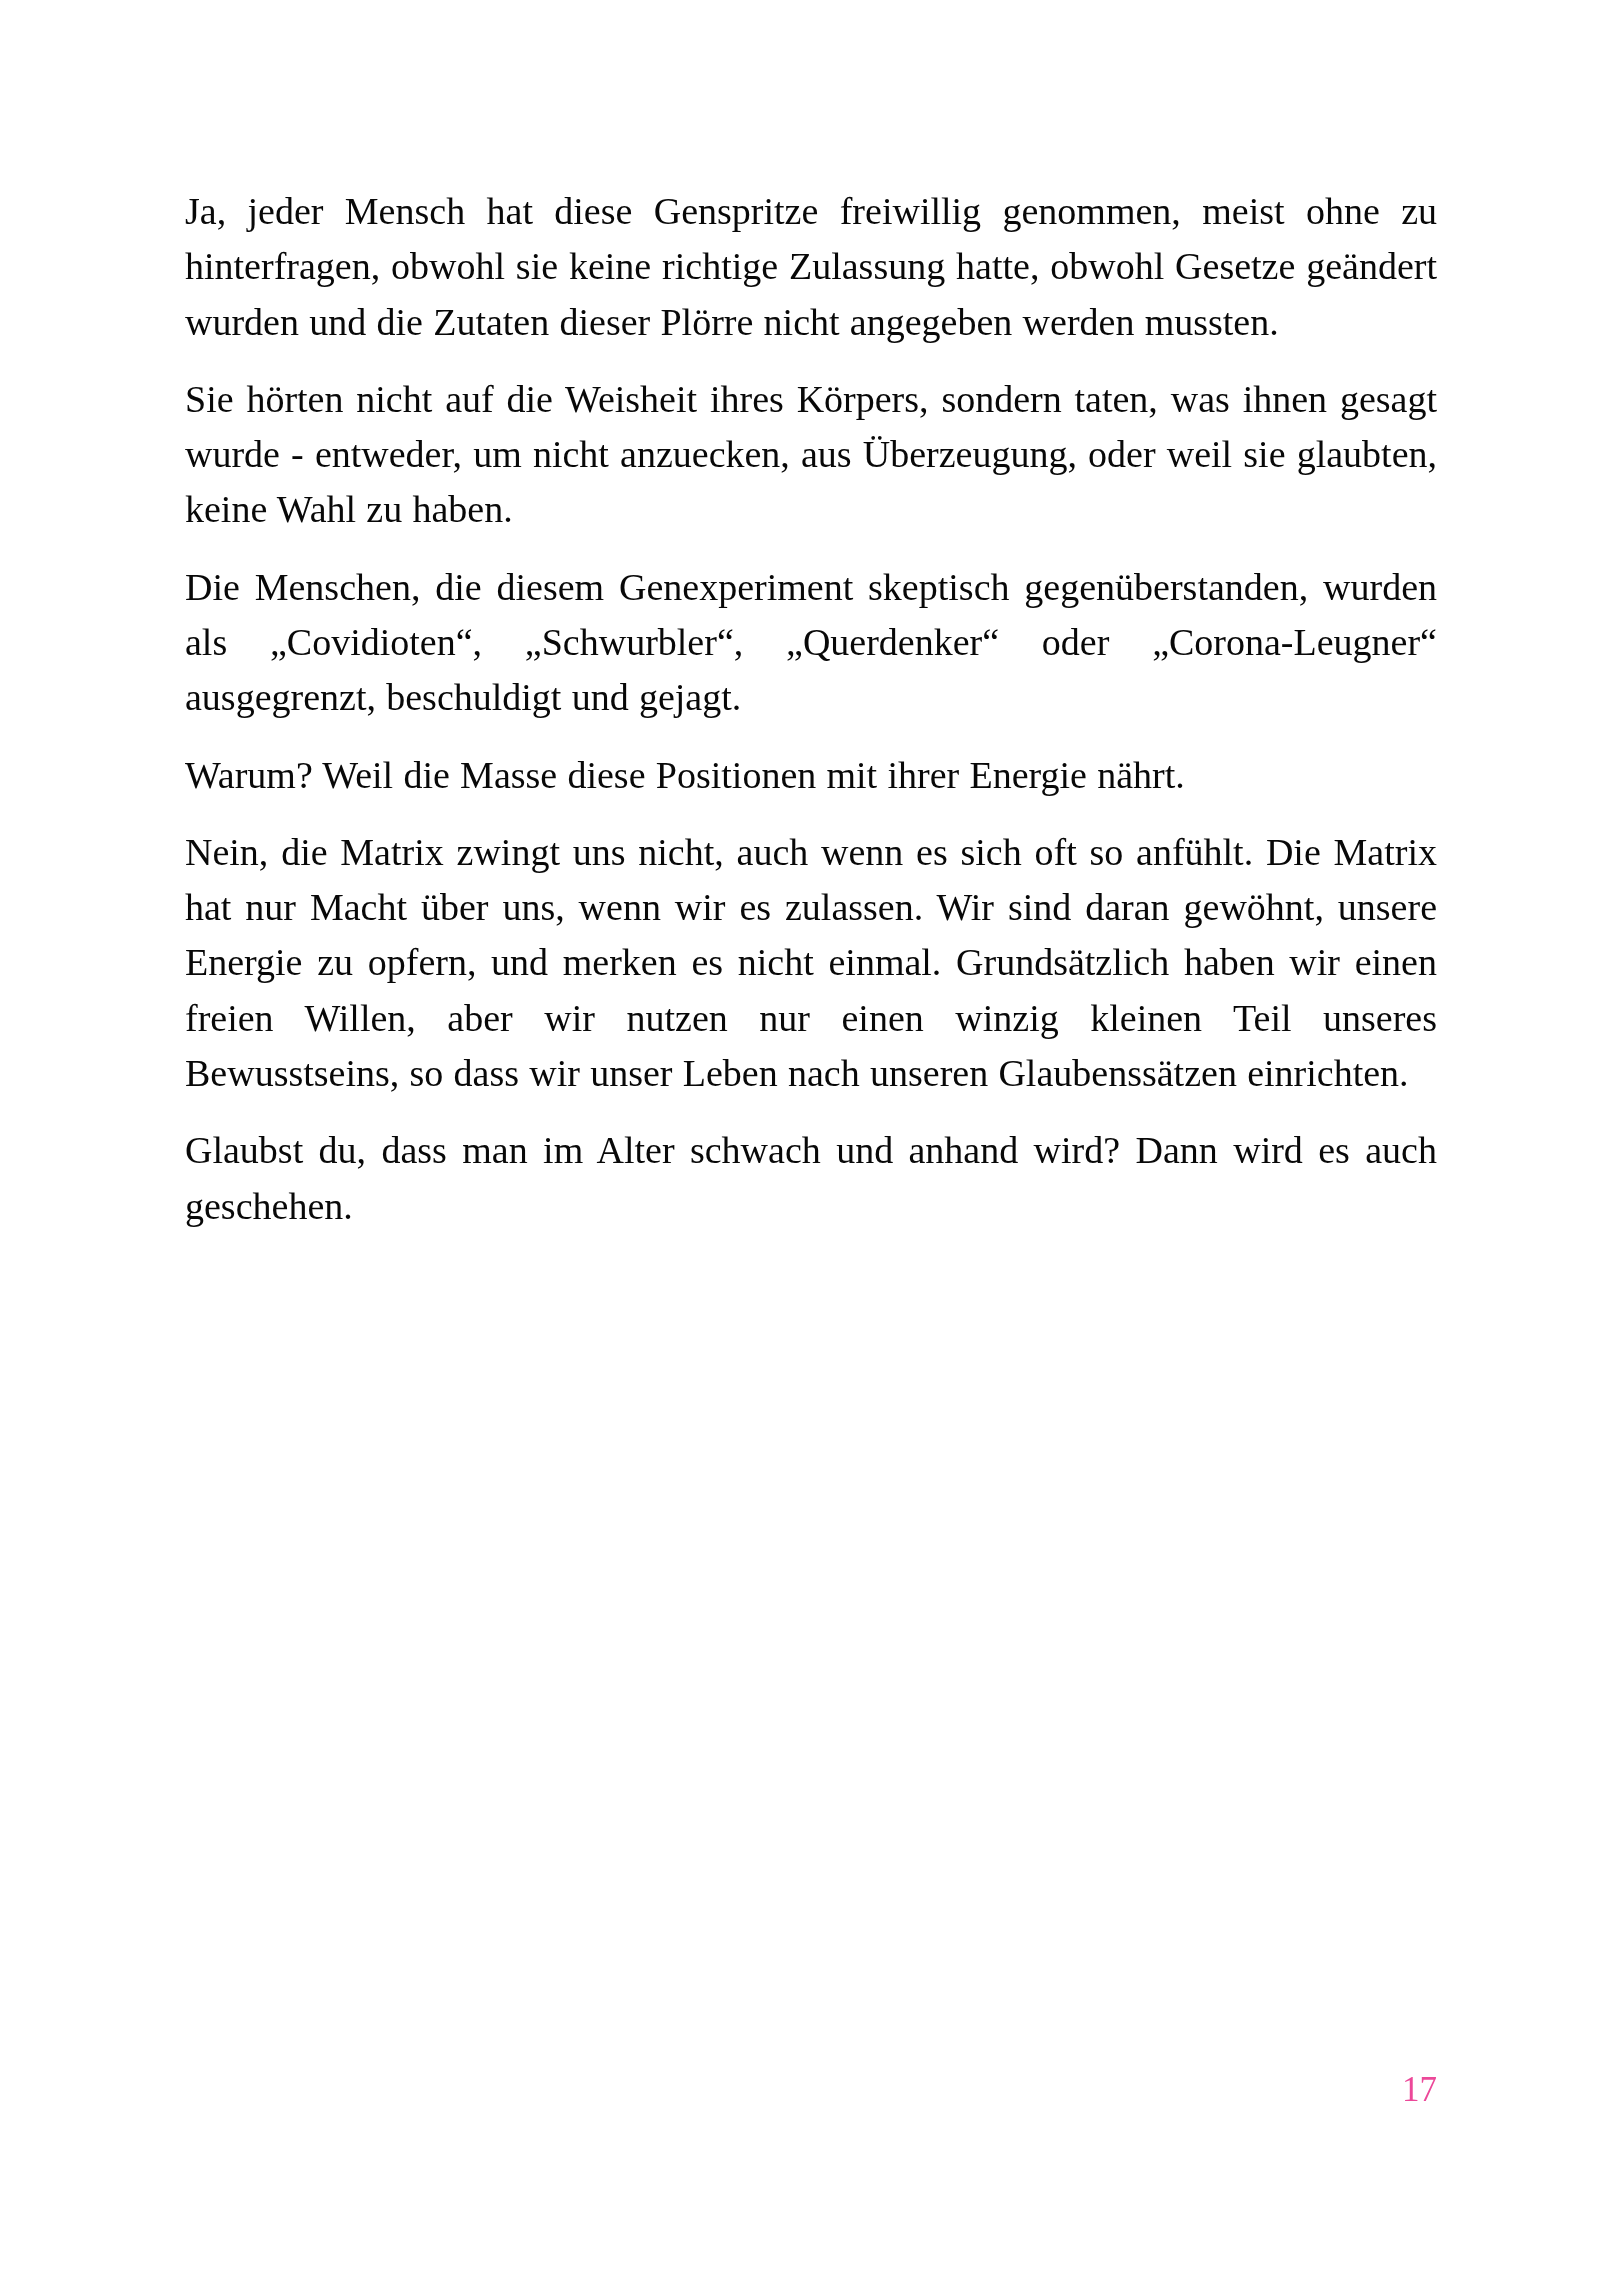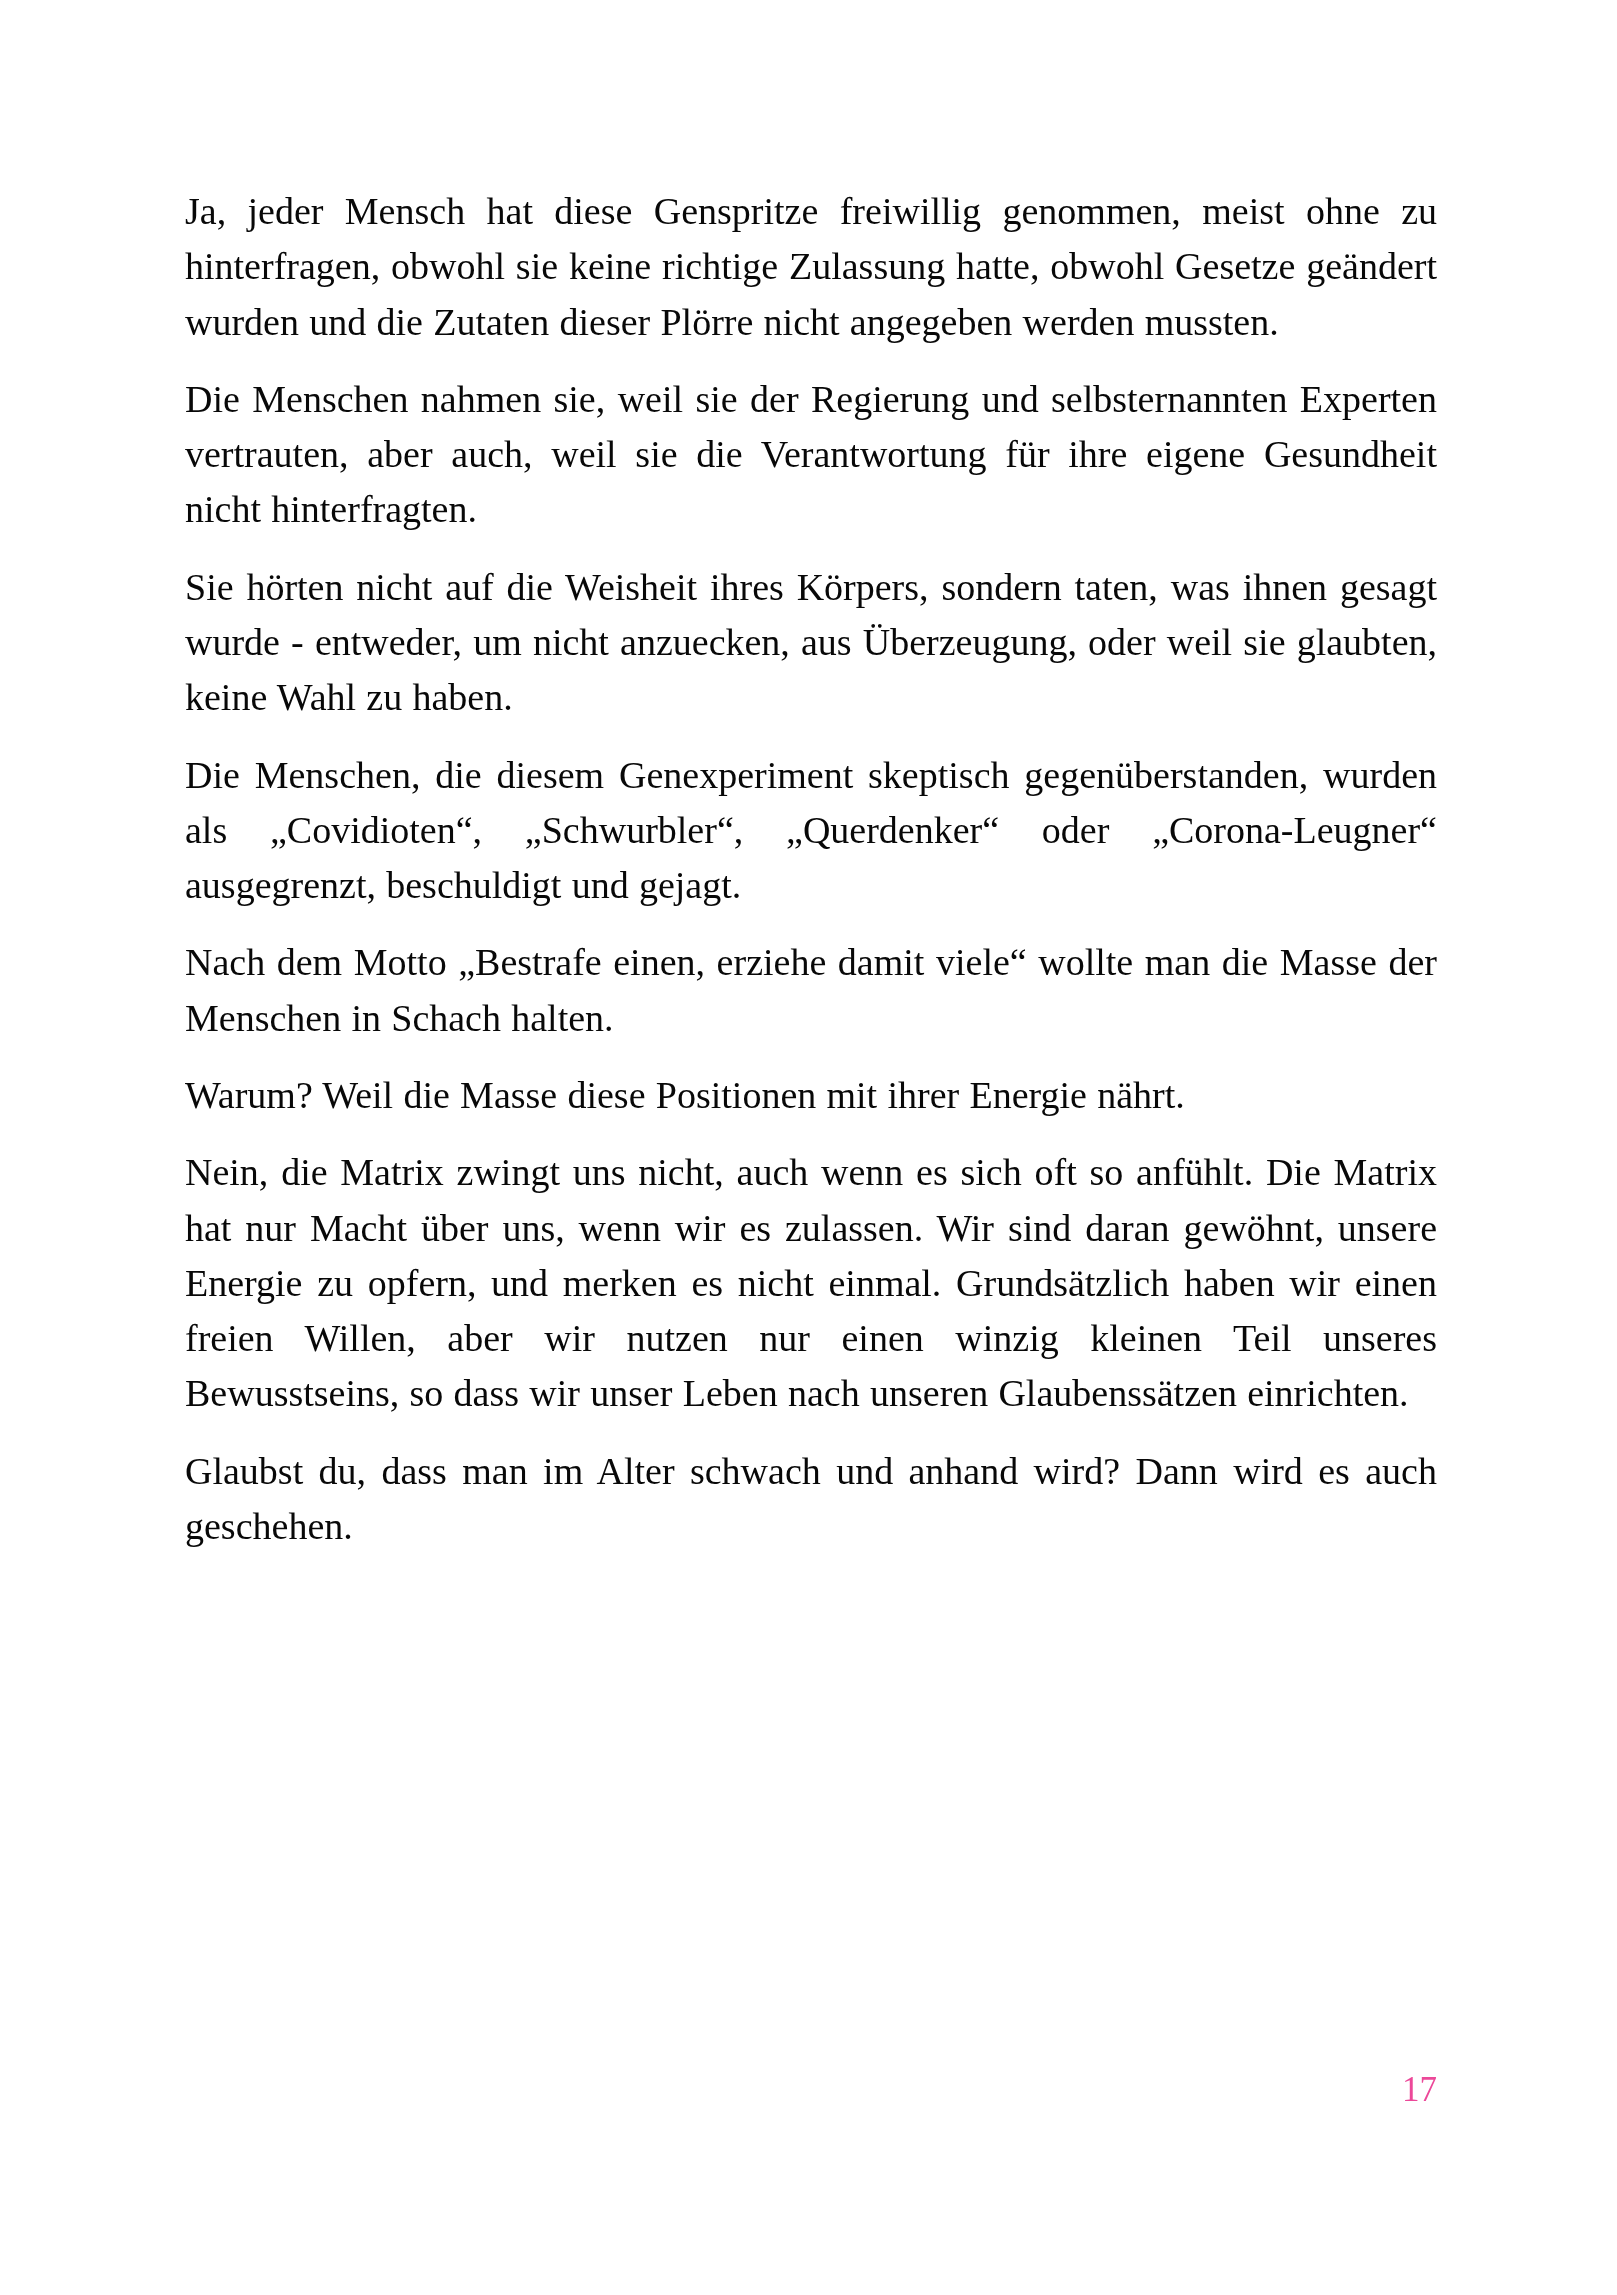--- a/index.html
+++ b/index.html
@@ -41,23 +41,21 @@
     line-height: 1;
     color: #ec4899;
   }
 </style>
 </head>
 <body>
 
 <div class="page">
   <div class="text-block">
     <p>Ja, jeder Mensch hat diese Genspritze freiwillig genommen, meist ohne zu hinterfragen, obwohl sie keine richtige Zulassung hatte, obwohl Gesetze geändert wurden und die Zutaten dieser Plörre nicht angegeben werden mussten.</p>
-    <p>Die Menschen nahmen sie, weil sie der Regierung und selbsternannten Experten vertrauten, aber auch, weil sie die Verantwortung für ihre eigene Gesundheit nicht hinterfragten.</p>
     <p>Sie hörten nicht auf die Weisheit ihres Körpers, sondern taten, was ihnen gesagt wurde - entweder, um nicht anzuecken, aus Überzeugung, oder weil sie glaubten, keine Wahl zu haben.</p>
     <p>Die Menschen, die diesem Genexperiment skeptisch gegenüberstanden, wurden als „Covidioten“, „Schwurbler“, „Querdenker“ oder „Corona-Leugner“ ausgegrenzt, beschuldigt und gejagt.</p>
-    <p>Nach dem Motto „Bestrafe einen, erziehe damit viele“ wollte man die Masse der Menschen in Schach halten.</p>
     <p>Warum? Weil die Masse diese Positionen mit ihrer Energie nährt.</p>
     <p>Nein, die Matrix zwingt uns nicht, auch wenn es sich oft so anfühlt. Die Matrix hat nur Macht über uns, wenn wir es zulassen. Wir sind daran gewöhnt, unsere Energie zu opfern, und merken es nicht einmal. Grundsätzlich haben wir einen freien Willen, aber wir nutzen nur einen winzig kleinen Teil unseres Bewusstseins, so dass wir unser Leben nach unseren Glaubenssätzen einrichten.</p>
     <p>Glaubst du, dass man im Alter schwach und anhand wird? Dann wird es auch geschehen.</p>
   </div>
   <div class="page-number">17</div>
 </div>
 
 
 </body></html>

